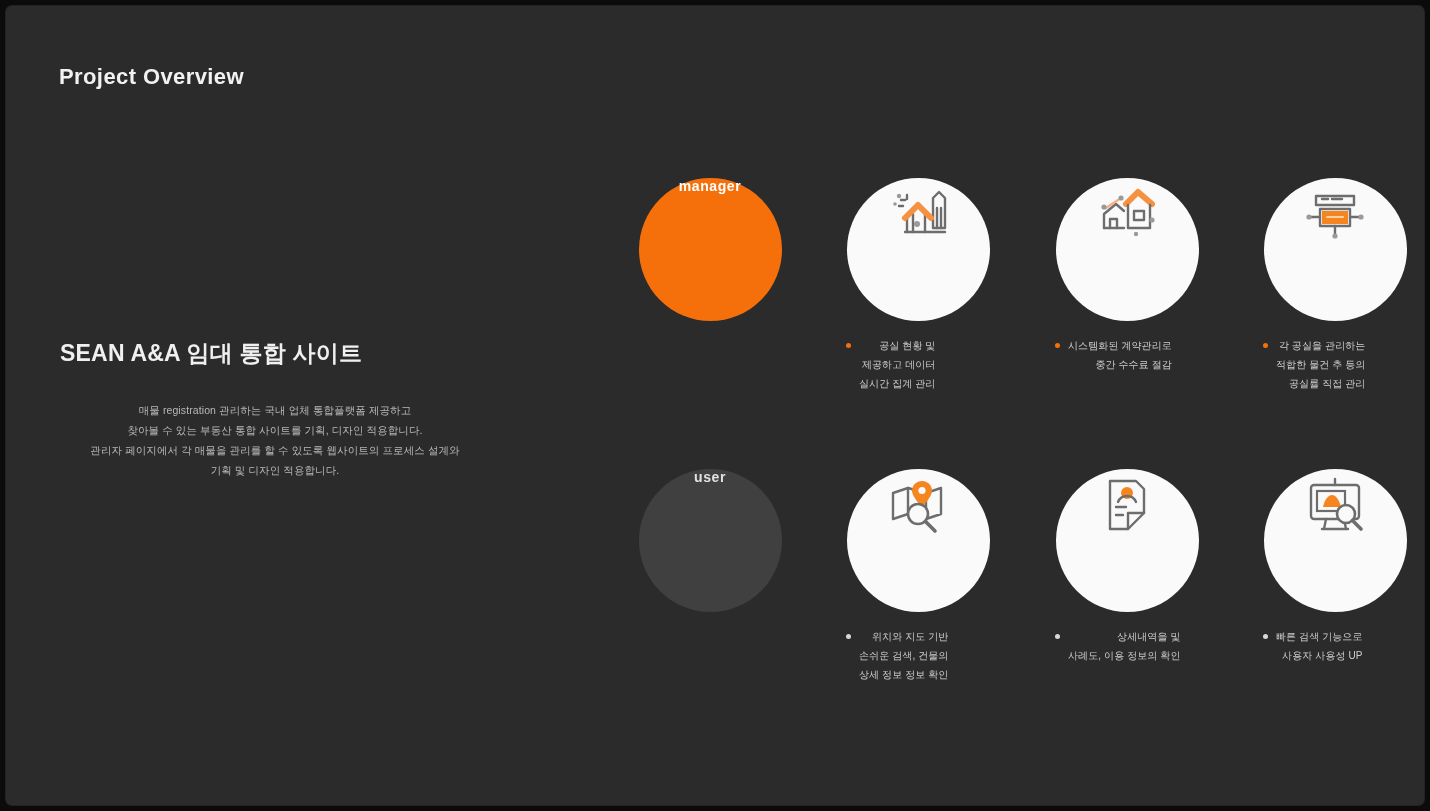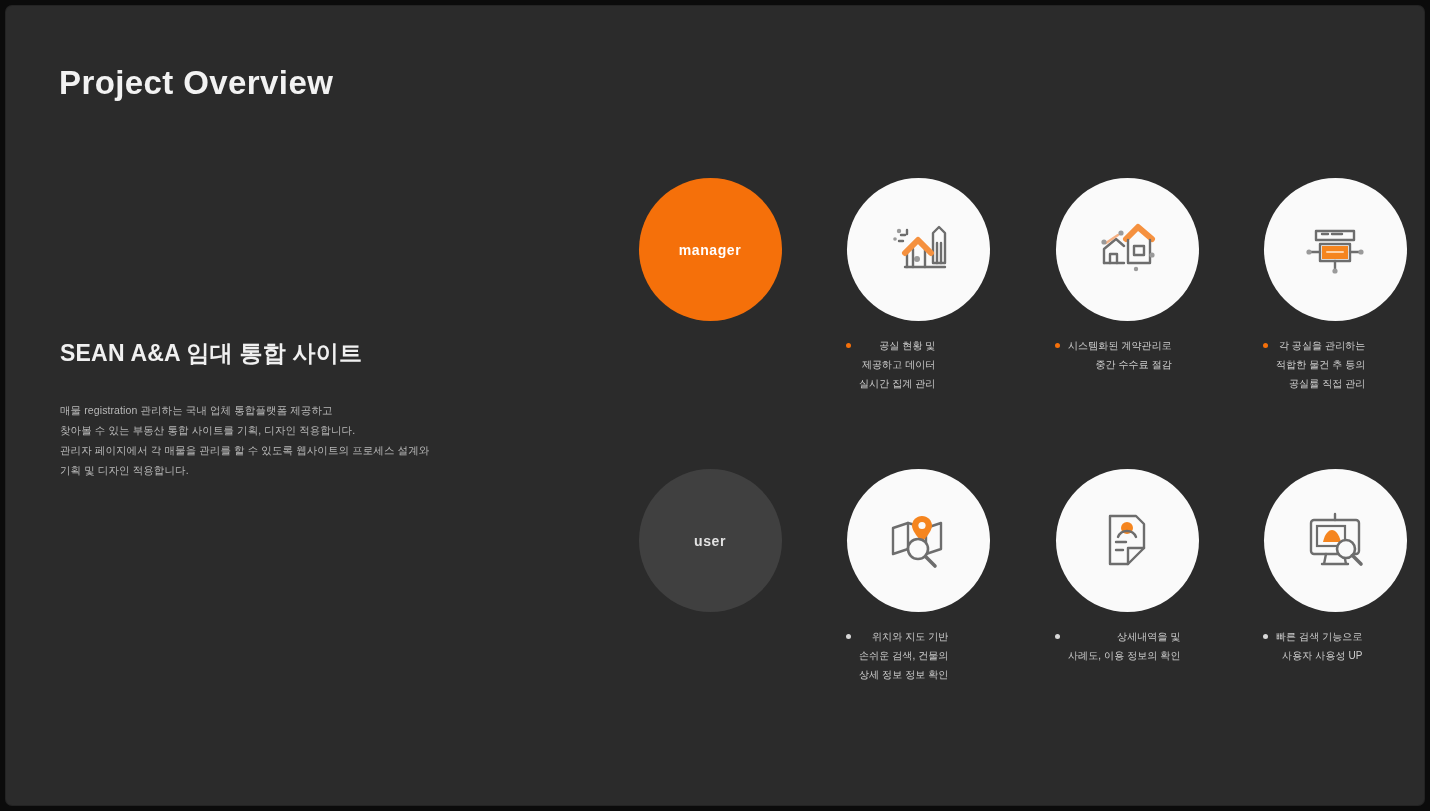--- a/index.html
+++ b/index.html
@@ -22,21 +22,21 @@
     border-radius: 6px;
     overflow: hidden;
     box-shadow: 0 0 0 1px rgba(255,255,255,0.10);
   }
 
   
   #page-title {
     position: absolute;
     left: 53px;
     top: 58px;
-    font-size: 33px;
+    font-size: 22px;
     font-weight: bold;
     letter-spacing: 0.4px;
     color: #f2f2f2;
   }
 
   
   #intro {
     position: absolute;
     left: 54px;
     top: 332px;
@@ -47,20 +47,21 @@
     font-weight: bold;
     color: #f0f0f0;
     letter-spacing: 0.2px;
     margin-bottom: 31px;
   }
   #intro-body {
     font-size: 10.5px;
     line-height: 20px;
     color: #b9b9b9;
     letter-spacing: 0.1px;
+    text-align: center;
   }
   #intro-body .line { display: block; white-space: nowrap; }
 
   
   .row { position: absolute; left: 628px; }
   #row-manager { top: 172px; }
   #row-user    { top: 463px; }
 
   .cell {
     position: absolute;
@@ -70,21 +71,20 @@
   .cell.c0 { left: 0px;   }
   .cell.c1 { left: 208px; }
   .cell.c2 { left: 417px; }
   .cell.c3 { left: 625px; }
 
   .bubble {
     width: 143px;
     height: 143px;
     border-radius: 50%;
     display: flex;
-    align-items: center;
     justify-content: center;
     margin: 0 auto;
   }
   .bubble.role-manager { background: #f5700a; }
   .bubble.role-user    { background: #404040; }
   .bubble.icon-bubble  { background: #fafafa; }
 
   .role-label {
     font-size: 14px;
     font-weight: bold;

